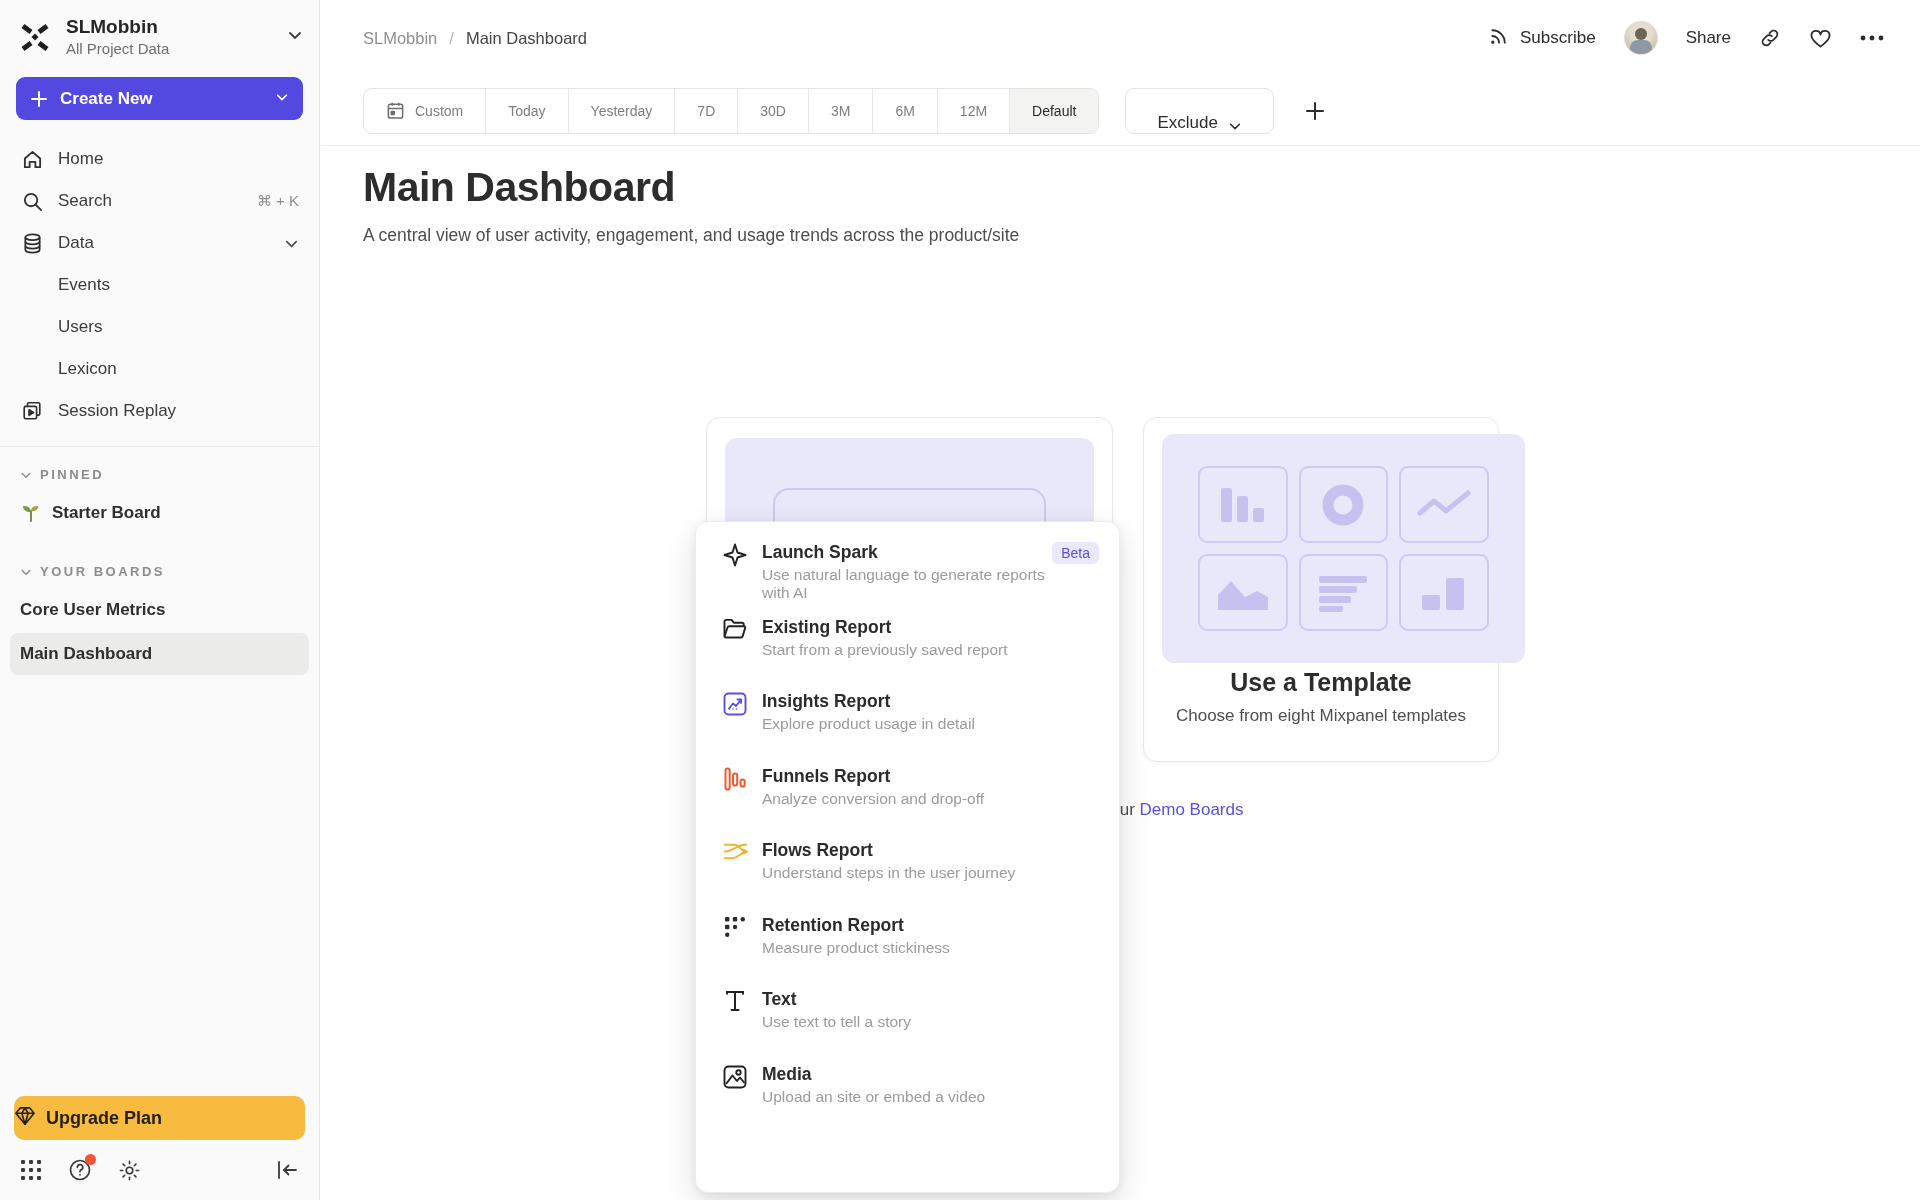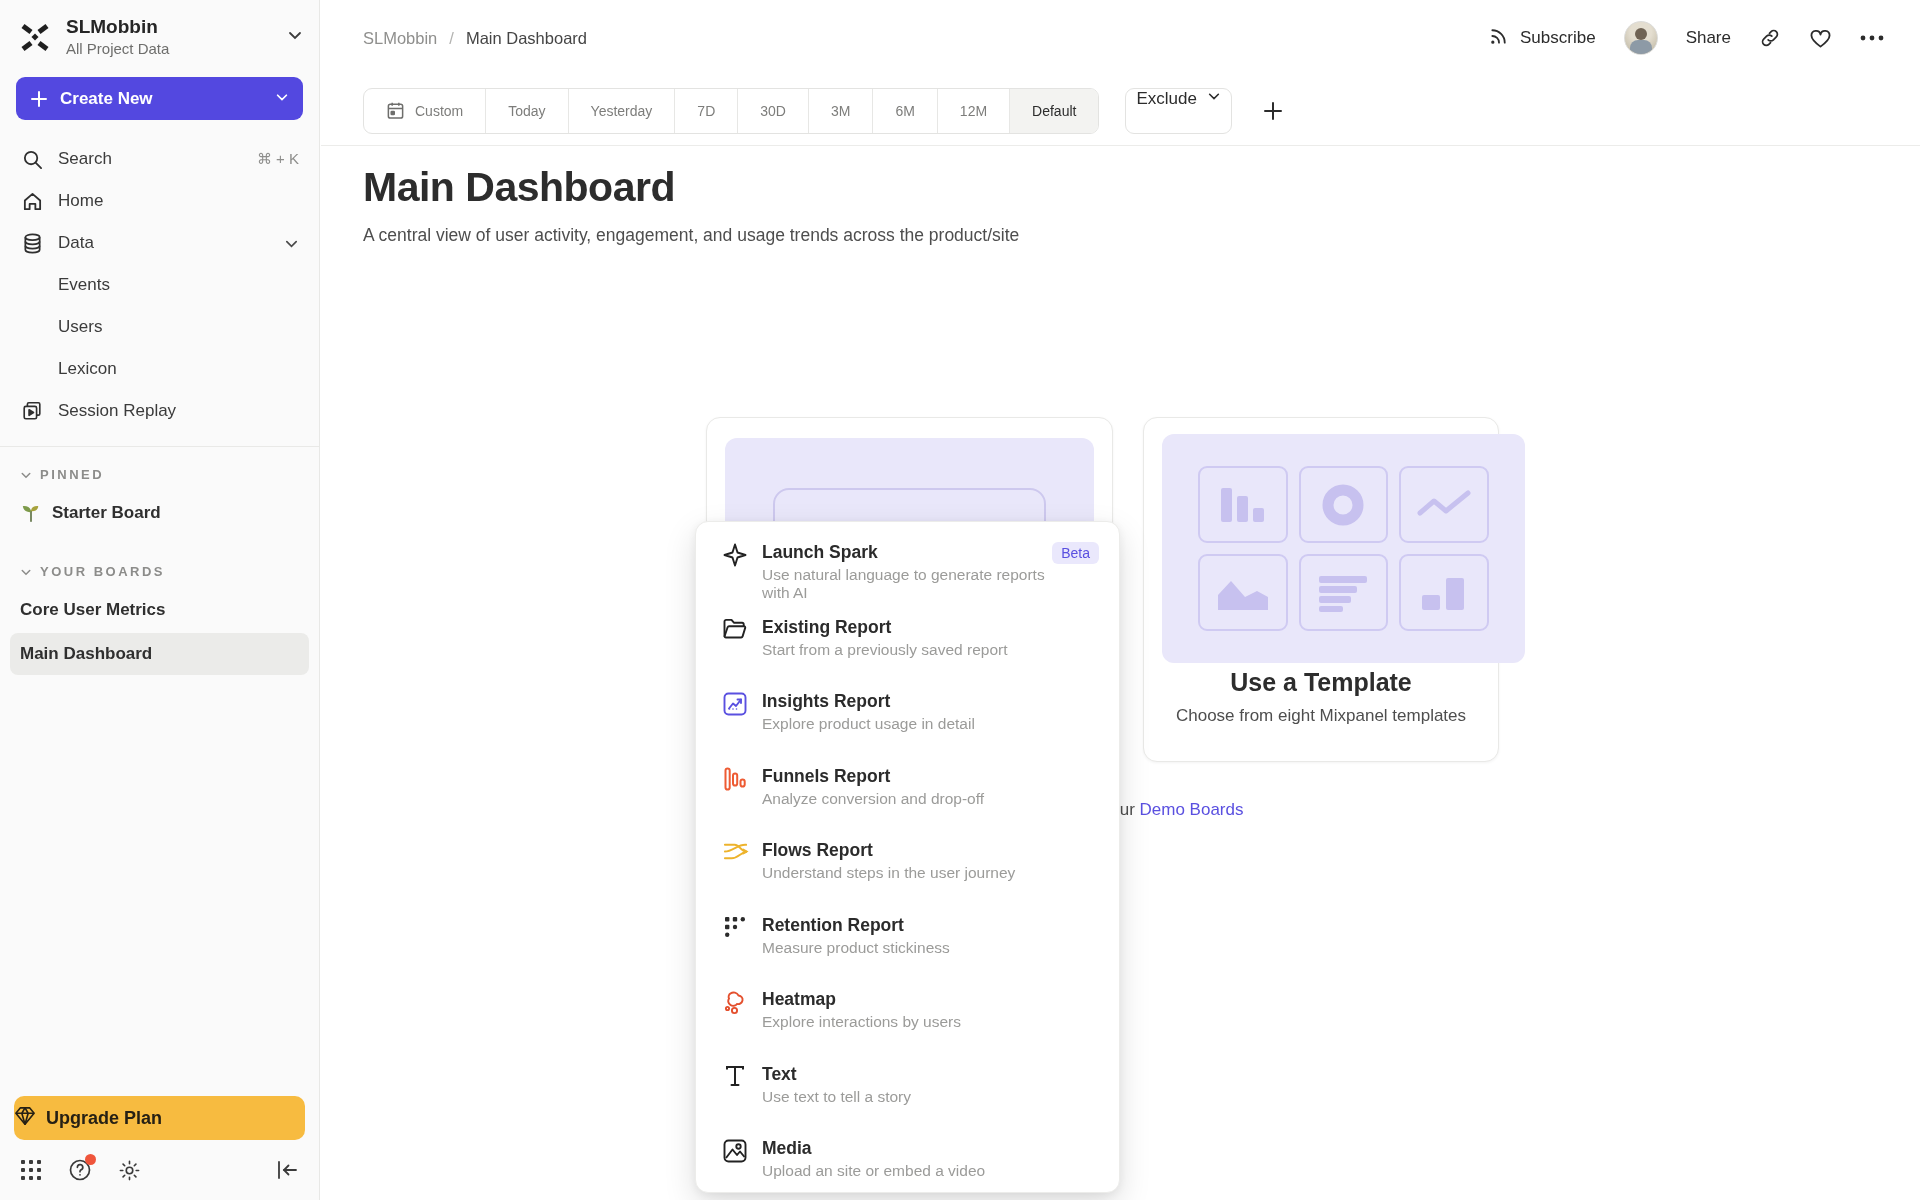--- a/index.html
+++ b/index.html
@@ -61,21 +61,21 @@
   
   .filterbar { position:absolute; left:321px; top:76px; width:1599px; height:70px;
     border-bottom:1px solid #ececea; display:flex; align-items:center; padding-left:42px; }
   .tabgroup { display:flex; align-items:stretch; height:46px; border:1px solid #e3e3e1; border-radius:9px;
     background:#fff; overflow:hidden; }
   .tab { display:flex; align-items:center; gap:10px; padding:0 22px; font-size:14px; color:#7d7d7b;
     border-right:1px solid #e7e7e5; cursor:pointer; white-space:nowrap; }
   .tab:last-child { border-right:none; }
   .tab.selected { background:#f3f3f1; color:#2c2c2c; font-weight:500; }
   .exclude-btn { margin-left:26px; height:46px; border:1px solid #e3e3e1; border-radius:9px; background:#fff;
-    display:flex; align-items:flex-start; gap:10px; padding:0 10px; font-size:17px; color:#2c2c2c; font-weight:500; cursor:pointer; }
+    display:flex; align-items:flex-end; gap:10px; padding:0 31px; font-size:17px; color:#2c2c2c; font-weight:500; cursor:pointer; }
   .add-btn { margin-left:30px; display:flex; color:#2c2c2c; cursor:pointer; }
 
   
   .page-head { position:absolute; left:363px; top:164px; }
   .page-title { font-size:41px; font-weight:700; color:#2d2d2d; letter-spacing:-0.5px; }
   .page-sub { margin-top:14px; font-size:17.5px; color:#4e4e4e; }
 
   .card { position:absolute; background:#fff; border:1px solid #e9e9e7; border-radius:14px;
     box-shadow:0 1px 3px rgba(0,0,0,0.05); cursor:pointer; }
   .card-left { left:706px; top:417px; width:407px; height:345px; }
@@ -144,37 +144,37 @@
       <span>
         <svg width="14" height="14" viewBox="0 0 16 16" fill="none" stroke="#fff" stroke-width="2" stroke-linecap="round">
             <path d="M3 6 L8 11 L13 6"></path>
           </svg>
       </span>
     </div>
 
     <nav class="nav" id="side-nav">
         <div class="nav-item">
           <span class="nico">
+            <svg width="21" height="21" viewBox="0 0 22 22" fill="none" stroke="#2f2f2f" stroke-width="1.9" stroke-linejoin="round">
+              <path d="M3 10 L11 3 L19 10 V19 H14 V13.5 H8 V19 H3 Z"></path>
+            </svg>
+          </span>
+          <span>Home</span>
+          <span class="spacer"></span>
+        </div>
+        <div class="nav-item">
+          <span class="nico">
             <svg width="21" height="21" viewBox="0 0 22 22" fill="none" stroke="#2f2f2f" stroke-width="1.9" stroke-linecap="round">
               <circle cx="9.5" cy="9.5" r="6.5"></circle>
               <path d="M14.5 14.5 L20 20"></path>
             </svg>
           </span>
           <span>Search</span>
           <span class="spacer"></span>
           <span class="short">⌘ + K</span>
-        </div>
-        <div class="nav-item">
-          <span class="nico">
-            <svg width="21" height="21" viewBox="0 0 22 22" fill="none" stroke="#2f2f2f" stroke-width="1.9" stroke-linejoin="round">
-              <path d="M3 10 L11 3 L19 10 V19 H14 V13.5 H8 V19 H3 Z"></path>
-            </svg>
-          </span>
-          <span>Home</span>
-          <span class="spacer"></span>
         </div>
         <div class="nav-item">
           <span class="nico">
             <svg width="21" height="21" viewBox="0 0 22 22" fill="none" stroke="#2f2f2f" stroke-width="1.8">
               <ellipse cx="11" cy="4.5" rx="7.5" ry="3"></ellipse>
               <path d="M3.5 4.5 V17.5 c0 1.7 3.4 3 7.5 3 s7.5-1.3 7.5-3 V4.5"></path>
               <path d="M3.5 9 c0 1.7 3.4 3 7.5 3 s7.5-1.3 7.5-3 M3.5 13.3 c0 1.7 3.4 3 7.5 3 s7.5-1.3 7.5-3"></path>
             </svg>
           </span>
           <span>Data</span>
@@ -529,33 +529,20 @@
             <rect x="2" y="17.6" width="4.4" height="4.4" rx="2.2"></rect>
           </svg>
         </span>
         <span class="pop-txt">
           <div class="pop-title">Retention Report</div>
           <div class="pop-sub">Measure product stickiness</div>
         </span>
       </div>
       <div class="pop-item">
         <span class="pop-ico">
-          <svg width="26" height="26" viewBox="0 0 26 26" fill="none" stroke="#e4502e" stroke-width="1.9">
-            <path d="M8.5 4.5 a5.5 5.5 0 0 1 8 2 c3 .5 4.5 2.5 4 5 s-3 4-5.5 3.5 c-1.5 2-4.5 2.5-6.5 1 s-3-4-1.5-6.5 c-1-2 0-4.5 1.5-5 Z"></path>
-            <circle cx="5.5" cy="19.5" r="1.6"></circle>
-            <circle cx="12.5" cy="21.5" r="2.6"></circle>
-          </svg>
-        </span>
-        <span class="pop-txt">
-          <div class="pop-title">Heatmap</div>
-          <div class="pop-sub">Explore interactions by users</div>
-        </span>
-      </div>
-      <div class="pop-item">
-        <span class="pop-ico">
           <svg width="24" height="24" viewBox="0 0 24 24" fill="none" stroke="#222" stroke-width="2" stroke-linecap="round">
             <path d="M4 4.8 V3 H20 V4.8"></path>
             <path d="M12 3 V21"></path>
             <path d="M8.5 21 H15.5"></path>
           </svg>
         </span>
         <span class="pop-txt">
           <div class="pop-title">Text</div>
           <div class="pop-sub">Use text to tell a story</div>
         </span>

